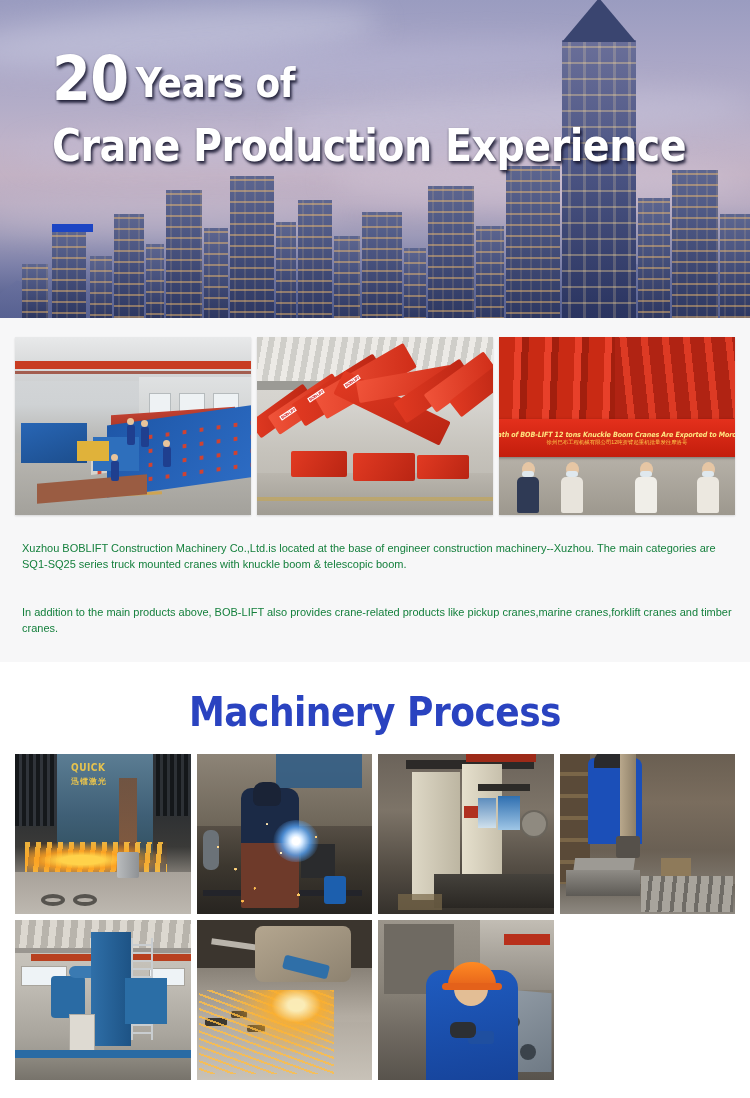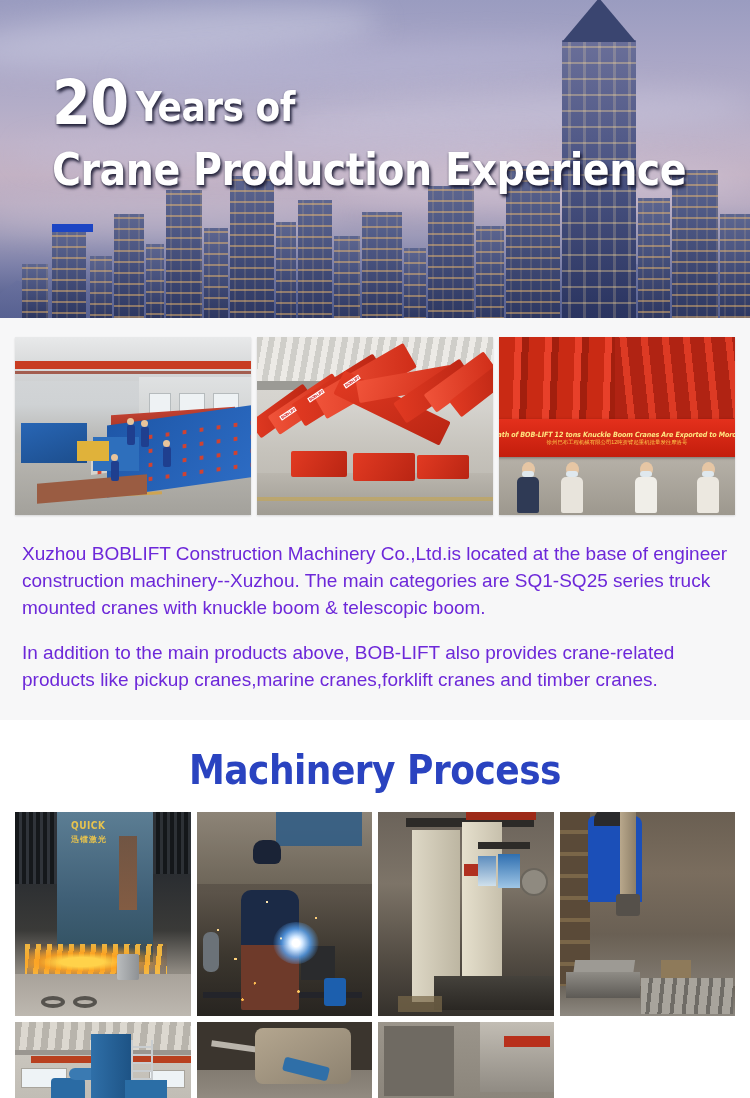--- a/index.html
+++ b/index.html
@@ -82,64 +82,64 @@
   }
 
   .hero-text{
     position:absolute; left:52px; top:48px; z-index:6;
     color:#ffffff;
     font-family:"DejaVu Sans Condensed","Liberation Sans Narrow","Liberation Sans", sans-serif;
     font-weight:bold;
     letter-spacing:-0.5px;
     text-shadow:2px 3px 3px rgba(20,20,45,.78), 0 1px 2px rgba(20,20,45,.6);
   }
-  .line1{ white-space:nowrap; line-height:1;margin-top:24px; }
+  .line1{ white-space:nowrap; line-height:1; }
   .line1 .big{ font-size:62px; vertical-align:-3px; }
   .line1 .small{ font-size:40px; padding-left:7px; }
   .line2{ font-size:44px; line-height:1; margin-top:14px; white-space:nowrap; }
   .accent-bar{
     position:absolute; left:52px; top:224px; width:41px; height:8px;
     background:#1c45c4; z-index:6;
   }
 
   
   .intro{ background:#f7f7f8; padding:19px 0 26px; }
   .photo-row{
     display:flex; gap:6px; padding:0 15px; justify-content:space-between;
   }
   .photo{
     width:236px; height:178px; overflow:hidden; position:relative;
     background:#bbb;
   }
   .intro-copy{ padding:26px 18px 0 22px; }
   .intro-copy p{
-    font-size:19px; line-height:1.42; color:#6d28d9;
+    font-size:11px; line-height:1.42; color:#15803d;
     font-family:"Liberation Sans", sans-serif;
   }
-  .intro-copy p + p{ margin-top:18px; }
+  .intro-copy p + p{ margin-top:33px; }
 
   
   .production{ background:#ffffff; padding:22px 0 8px; }
   .section-title{
     text-align:center;
     color:#2a43c0;
     font-family:"DejaVu Sans Condensed","Liberation Sans Narrow","Liberation Sans", sans-serif;
     font-weight:bold;
     font-size:40px;
     letter-spacing:-0.5px;
     line-height:1;
     padding:8px 0 22px;
   }
   .grid{
     display:grid;
     grid-template-columns:repeat(4,1fr);
     gap:6px;
     padding:0 15px;
   }
-  .cell{ position:relative; height:204px; overflow:hidden; background:#b0aaa2; }
+  .cell{ position:relative; height:160px; overflow:hidden; background:#b0aaa2; }
 
   
   .sc{position:absolute;inset:0;}
   .ov{position:absolute;}
 
   
   .f1-bg{background:linear-gradient(to bottom,#d7d9db 0%,#cfd2d4 38%,#b9b9b6 56%,#a9a7a2 100%);}
   .f1-roof{top:0;left:0;right:0;height:44px;background:linear-gradient(to bottom,#e8e9ea,#cfd1d2);}
   .f1-beam{top:24px;left:0;right:0;height:8px;background:#c83c22;}
   .f1-beam2{top:34px;left:0;right:0;height:3px;background:#8e2a16;opacity:.7;}

